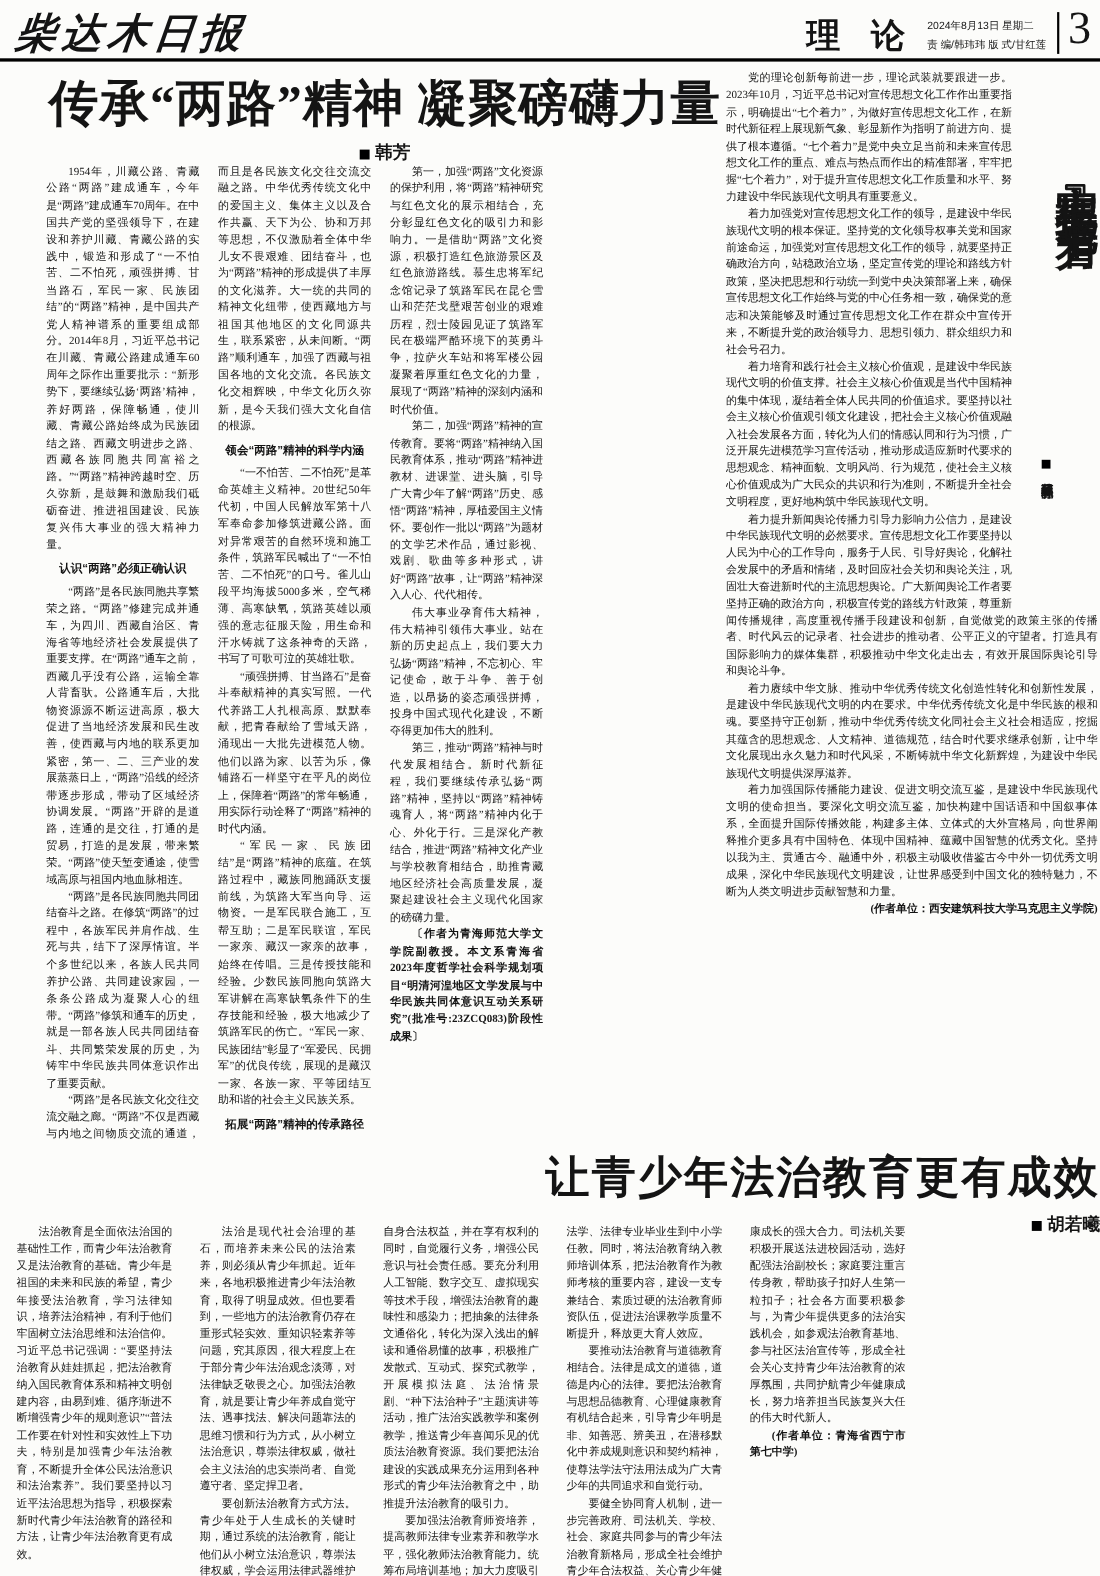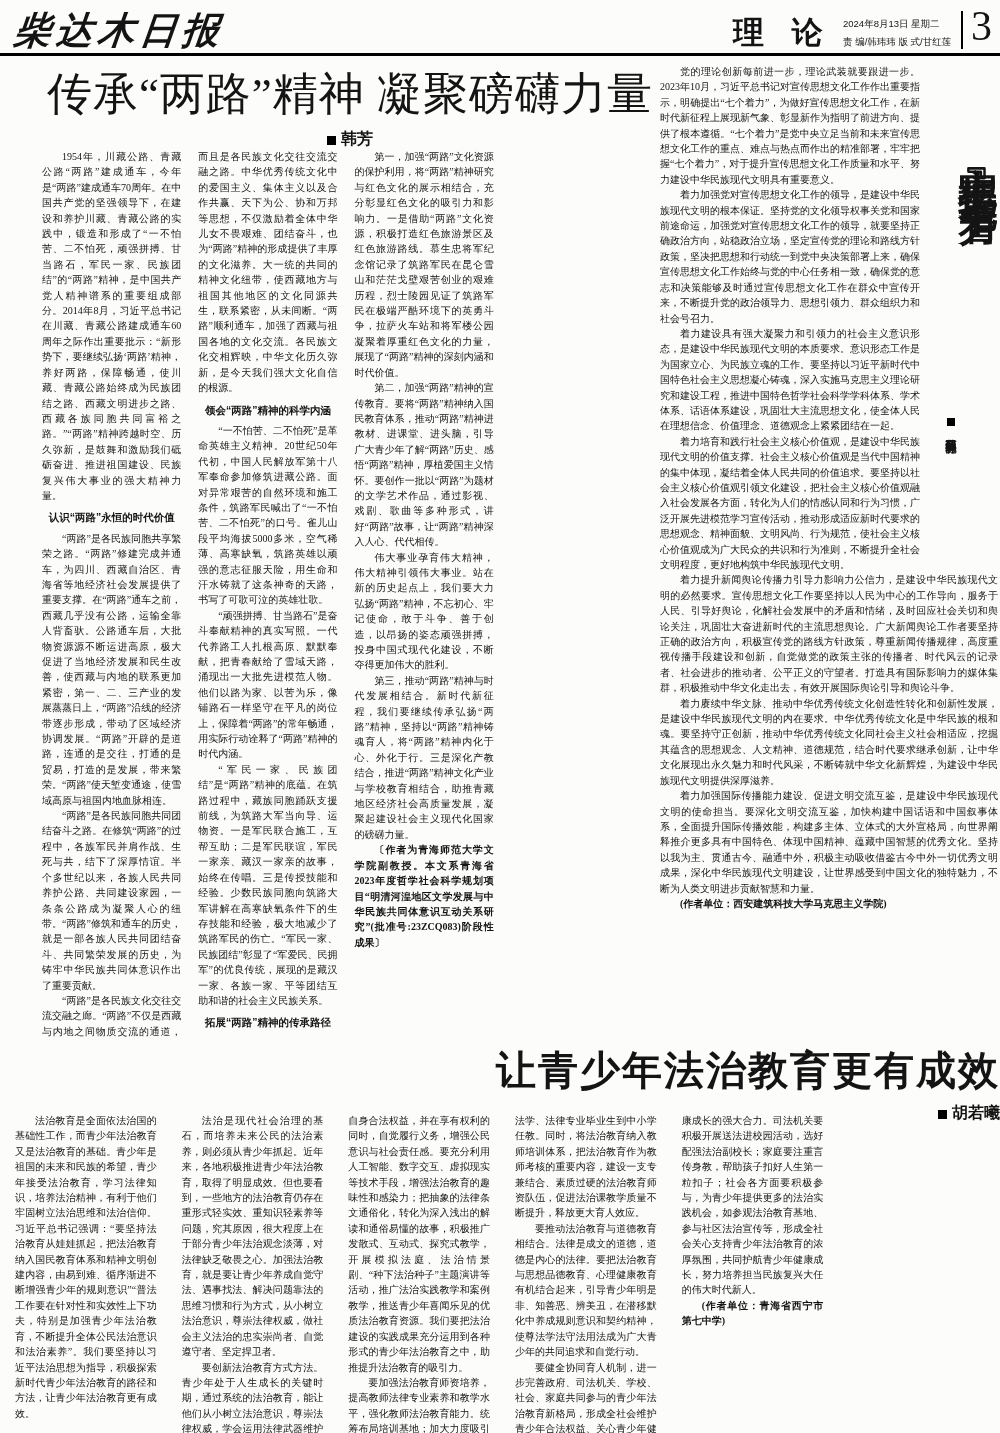--- a/index.html
+++ b/index.html
@@ -10,31 +10,31 @@
         letter-spacing:5px;transform:skewX(-6deg);font-family:"DejaVu Serif",serif;}
   .header-rule{position:absolute;left:0;top:53px;width:1000px;height:3px;background:#000;}
   .section-title{position:absolute;left:733px;top:12px;font-size:31px;font-weight:bold;letter-spacing:10px;}
   .date-block{position:absolute;left:843px;top:15px;font-size:9.5px;line-height:1.85;white-space:nowrap;
         font-family:"Liberation Sans",sans-serif;}
   .header-vdivider{position:absolute;left:961px;top:11px;width:2px;height:38px;background:#000;}
   .page-number{position:absolute;left:971px;top:2px;font-size:42px;font-weight:normal;}
   
   .main-headline-wrap{position:absolute;left:28px;top:64px;width:644px;text-align:center;}
   .bottom-headline-wrap{position:absolute;left:0;top:1043px;width:1000px;text-align:right;}
-  h1.headline{margin:0;font-size:45px;font-weight:400;letter-spacing:1px;font-family:"Liberation Serif",serif;}
+  h1.headline{margin:0;font-size:45px;font-weight:700;letter-spacing:1px;font-family:"Liberation Serif",serif;}
   h2.headline{margin:0;font-size:40px;font-weight:900;letter-spacing:2px;font-family:"Liberation Serif",serif;}
   .byline{margin-top:5px;font-size:16px;font-weight:bold;}
   .byline .sq{display:inline-block;width:9px;height:9px;background:#000;margin-right:5px;vertical-align:middle;}
   
   .bodytext{font-size:10px;line-height:15.4px;text-align:justify;}
   .bodytext p{margin:0;text-indent:2em;}
   .bodytext h4.subhead{margin:7px 0 5px;text-align:center;font-size:10.5px;font-weight:bold;
         font-family:"Liberation Sans",sans-serif;}
   .attribution{font-weight:bold;}
-  .attribution-right{text-indent:0;font-weight:bold;}
+  .attribution-right{text-indent:0;text-align:right;font-weight:bold;}
   .main-text{position:absolute;left:42px;top:149px;width:608px;height:891px;
         column-count:4;column-gap:17px;column-fill:auto;overflow:hidden;}
   
   .side-article{position:absolute;left:660px;top:64px;width:338px;height:980px;overflow:hidden;}
   .side-title-float{float:right;width:78px;height:492px;box-sizing:border-box;padding-top:72px;
         display:flex;flex-direction:row;justify-content:flex-end;}
   .side-title{writing-mode:vertical-rl;font-size:39px;font-weight:900;letter-spacing:5px;
         font-family:"Liberation Sans",sans-serif;line-height:1;}
   .side-authors{writing-mode:vertical-rl;font-size:11px;font-weight:bold;margin-top:282px;margin-right:2px;
         line-height:1.1;}
@@ -60,21 +60,21 @@
 
   <div class="main-headline-wrap">
     <h1 class="headline">传承“两路”精神  凝聚磅礴力量</h1>
     <div class="byline">
       <span class="sq"></span><span>韩芳</span>
     </div>
   </div>
 
   <div class="main-text bodytext">
       <p class="para">1954年，川藏公路、青藏公路“两路”建成通车，今年是“两路”建成通车70周年。在中国共产党的坚强领导下，在建设和养护川藏、青藏公路的实践中，锻造和形成了“一不怕苦、二不怕死，顽强拼搏、甘当路石，军民一家、民族团结”的“两路”精神，是中国共产党人精神谱系的重要组成部分。2014年8月，习近平总书记在川藏、青藏公路建成通车60周年之际作出重要批示：“新形势下，要继续弘扬‘两路’精神，养好两路，保障畅通，使川藏、青藏公路始终成为民族团结之路、西藏文明进步之路、西藏各族同胞共同富裕之路。”“两路”精神跨越时空、历久弥新，是鼓舞和激励我们砥砺奋进、推进祖国建设、民族复兴伟大事业的强大精神力量。</p>
-      <h4 class="subhead">认识“两路”永恒的时代价值</h4>
+      <h4 class="subhead">认识“两路”必须正确认识</h4>
       <p class="para">“两路”是各民族同胞共享繁荣之路。“两路”修建完成并通车，为四川、西藏自治区、青海省等地经济社会发展提供了重要支撑。在“两路”通车之前，西藏几乎没有公路，运输全靠人背畜驮。公路通车后，大批物资源源不断运进高原，极大促进了当地经济发展和民生改善，使西藏与内地的联系更加紧密，第一、二、三产业的发展蒸蒸日上，“两路”沿线的经济带逐步形成，带动了区域经济协调发展。“两路”开辟的是道路，连通的是交往，打通的是贸易，打造的是发展，带来繁荣。“两路”使天堑变通途，使雪域高原与祖国内地血脉相连。</p>
       <p class="para">“两路”是各民族同胞共同团结奋斗之路。在修筑“两路”的过程中，各族军民并肩作战、生死与共，结下了深厚情谊。半个多世纪以来，各族人民共同养护公路、共同建设家园，一条条公路成为凝聚人心的纽带。“两路”修筑和通车的历史，就是一部各族人民共同团结奋斗、共同繁荣发展的历史，为铸牢中华民族共同体意识作出了重要贡献。</p>
       <p class="para">“两路”是各民族文化交往交流交融之廊。“两路”不仅是西藏与内地之间物质交流的通道，而且是各民族文化交往交流交融之路。中华优秀传统文化中的爱国主义、集体主义以及合作共赢、天下为公、协和万邦等思想，不仅激励着全体中华儿女不畏艰难、团结奋斗，也为“两路”精神的形成提供了丰厚的文化滋养。大一统的共同的精神文化纽带，使西藏地方与祖国其他地区的文化同源共生，联系紧密，从未间断。“两路”顺利通车，加强了西藏与祖国各地的文化交流。各民族文化交相辉映，中华文化历久弥新，是今天我们强大文化自信的根源。</p>
       <h4 class="subhead">领会“两路”精神的科学内涵</h4>
       <p class="para">“一不怕苦、二不怕死”是革命英雄主义精神。20世纪50年代初，中国人民解放军第十八军奉命参加修筑进藏公路。面对异常艰苦的自然环境和施工条件，筑路军民喊出了“一不怕苦、二不怕死”的口号。雀儿山段平均海拔5000多米，空气稀薄、高寒缺氧，筑路英雄以顽强的意志征服天险，用生命和汗水铸就了这条神奇的天路，书写了可歌可泣的英雄壮歌。</p>
       <p class="para">“顽强拼搏、甘当路石”是奋斗奉献精神的真实写照。一代代养路工人扎根高原、默默奉献，把青春献给了雪域天路，涌现出一大批先进模范人物。他们以路为家、以苦为乐，像铺路石一样坚守在平凡的岗位上，保障着“两路”的常年畅通，用实际行动诠释了“两路”精神的时代内涵。</p>
       <p class="para">“军民一家、民族团结”是“两路”精神的底蕴。在筑路过程中，藏族同胞踊跃支援前线，为筑路大军当向导、运物资。一是军民联合施工，互帮互助；二是军民联谊，军民一家亲、藏汉一家亲的故事，始终在传唱。三是传授技能和经验。少数民族同胞向筑路大军讲解在高寒缺氧条件下的生存技能和经验，极大地减少了筑路军民的伤亡。“军民一家、民族团结”彰显了“军爱民、民拥军”的优良传统，展现的是藏汉一家、各族一家、平等团结互助和谐的社会主义民族关系。</p>
       <h4 class="subhead">拓展“两路”精神的传承路径</h4>
       <p class="para">第一，加强“两路”文化资源的保护利用，将“两路”精神研究与红色文化的展示相结合，充分彰显红色文化的吸引力和影响力。一是借助“两路”文化资源，积极打造红色旅游景区及红色旅游路线。慕生忠将军纪念馆记录了筑路军民在昆仑雪山和茫茫戈壁艰苦创业的艰难历程，烈士陵园见证了筑路军民在极端严酷环境下的英勇斗争，拉萨火车站和将军楼公园凝聚着厚重红色文化的力量，展现了“两路”精神的深刻内涵和时代价值。</p>
       <p class="para">第二，加强“两路”精神的宣传教育。要将“两路”精神纳入国民教育体系，推动“两路”精神进教材、进课堂、进头脑，引导广大青少年了解“两路”历史、感悟“两路”精神，厚植爱国主义情怀。要创作一批以“两路”为题材的文学艺术作品，通过影视、戏剧、歌曲等多种形式，讲好“两路”故事，让“两路”精神深入人心、代代相传。</p>
@@ -86,21 +86,20 @@
   <div class="side-article bodytext">
     <div class="side-title-float">
       <div class="side-authors">
         <span class="sq"></span><span>邱翠莲  郭晓静</span>
       </div>
       <div class="side-title">牢牢把握『七个着力』</div>
     </div>
     <div>
         <p class="para">党的理论创新每前进一步，理论武装就要跟进一步。2023年10月，习近平总书记对宣传思想文化工作作出重要指示，明确提出“七个着力”，为做好宣传思想文化工作，在新时代新征程上展现新气象、彰显新作为指明了前进方向、提供了根本遵循。“七个着力”是党中央立足当前和未来宣传思想文化工作的重点、难点与热点而作出的精准部署，牢牢把握“七个着力”，对于提升宣传思想文化工作质量和水平、努力建设中华民族现代文明具有重要意义。</p>
         <p class="para">着力加强党对宣传思想文化工作的领导，是建设中华民族现代文明的根本保证。坚持党的文化领导权事关党和国家前途命运，加强党对宣传思想文化工作的领导，就要坚持正确政治方向，站稳政治立场，坚定宣传党的理论和路线方针政策，坚决把思想和行动统一到党中央决策部署上来，确保宣传思想文化工作始终与党的中心任务相一致，确保党的意志和决策能够及时通过宣传思想文化工作在群众中宣传开来，不断提升党的政治领导力、思想引领力、群众组织力和社会号召力。</p>
-        <p class="para">着力建设具有强大凝聚力和引领力的社会主义意识形态，是建设中华民族现代文明的本质要求。意识形态工作是为国家立心、为民族立魂的工作。要坚持以习近平新时代中国特色社会主义思想凝心铸魂，深入实施马克思主义理论研究和建设工程，推进中国特色哲学社会科学学科体系、学术体系、话语体系建设，巩固壮大主流思想文化，使全体人民在理想信念、价值理念、道德观念上紧紧团结在一起。</p>
         <p class="para">着力培育和践行社会主义核心价值观，是建设中华民族现代文明的价值支撑。社会主义核心价值观是当代中国精神的集中体现，凝结着全体人民共同的价值追求。要坚持以社会主义核心价值观引领文化建设，把社会主义核心价值观融入社会发展各方面，转化为人们的情感认同和行为习惯，广泛开展先进模范学习宣传活动，推动形成适应新时代要求的思想观念、精神面貌、文明风尚、行为规范，使社会主义核心价值观成为广大民众的共识和行为准则，不断提升全社会文明程度，更好地构筑中华民族现代文明。</p>
         <p class="para">着力提升新闻舆论传播力引导力影响力公信力，是建设中华民族现代文明的必然要求。宣传思想文化工作要坚持以人民为中心的工作导向，服务于人民、引导好舆论，化解社会发展中的矛盾和情绪，及时回应社会关切和舆论关注，巩固壮大奋进新时代的主流思想舆论。广大新闻舆论工作者要坚持正确的政治方向，积极宣传党的路线方针政策，尊重新闻传播规律，高度重视传播手段建设和创新，自觉做党的政策主张的传播者、时代风云的记录者、社会进步的推动者、公平正义的守望者。打造具有国际影响力的媒体集群，积极推动中华文化走出去，有效开展国际舆论引导和舆论斗争。</p>
         <p class="para">着力赓续中华文脉、推动中华优秀传统文化创造性转化和创新性发展，是建设中华民族现代文明的内在要求。中华优秀传统文化是中华民族的根和魂。要坚持守正创新，推动中华优秀传统文化同社会主义社会相适应，挖掘其蕴含的思想观念、人文精神、道德规范，结合时代要求继承创新，让中华文化展现出永久魅力和时代风采，不断铸就中华文化新辉煌，为建设中华民族现代文明提供深厚滋养。</p>
         <p class="para">着力加强国际传播能力建设、促进文明交流互鉴，是建设中华民族现代文明的使命担当。要深化文明交流互鉴，加快构建中国话语和中国叙事体系，全面提升国际传播效能，构建多主体、立体式的大外宣格局，向世界阐释推介更多具有中国特色、体现中国精神、蕴藏中国智慧的优秀文化。坚持以我为主、贯通古今、融通中外，积极主动吸收借鉴古今中外一切优秀文明成果，深化中华民族现代文明建设，让世界感受到中国文化的独特魅力，不断为人类文明进步贡献智慧和力量。</p>
         <p class="para attribution-right">(作者单位：西安建筑科技大学马克思主义学院)</p>
       </div>
   </div>
 
   <div class="bottom-headline-wrap">
     <h2 class="headline">让青少年法治教育更有成效</h2>

